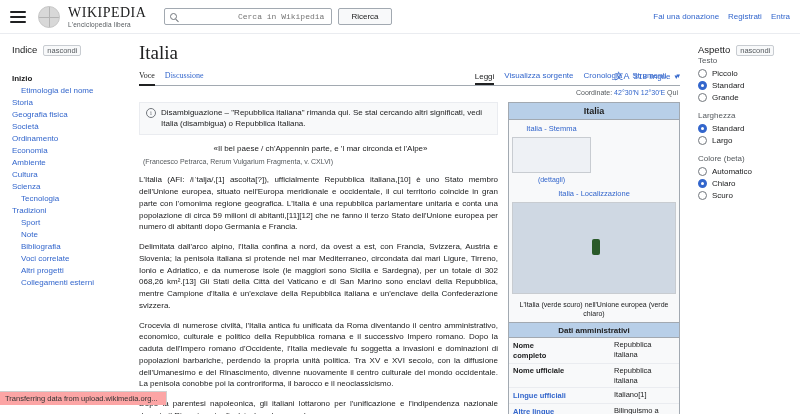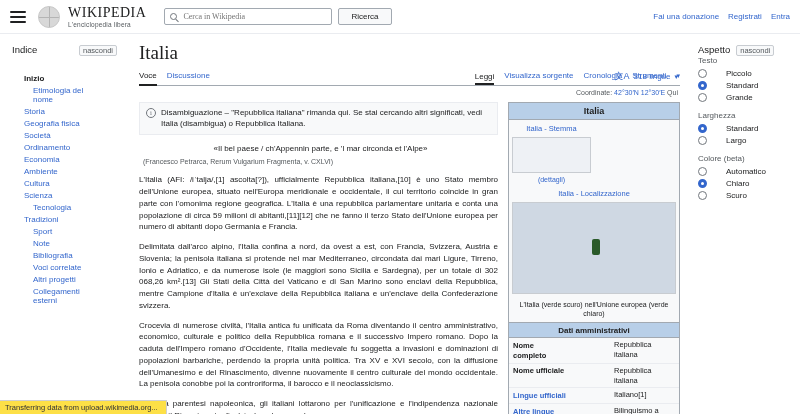--- a/index.html
+++ b/index.html
@@ -61,21 +61,21 @@
   .searchbox .mag {
     width: 7px; height: 7px; border: 1.2px solid #72777d; border-radius: 50%;
     margin-right: 4px; position: relative; flex: none;
   }
   .searchbox .mag:after {
     content:""; position:absolute; right:-3px; bottom:-2px; width:4px; height:1.2px;
     background:#72777d; transform: rotate(45deg);
   }
   .searchbox input {
     border: none; outline: none; font-size: 8px; color: #54595d;
-    width: 100%; font-family: Liberation Serif, serif; background: transparent;
+    width: 100%; font-family: Liberation Mono, monospace; background: transparent; text-align: right;
   }
   .searchbtn {
     margin-left: 6px; height: 17px; padding: 0 12px;
     border: 1px solid #a2a9b1; border-radius: 2px; background:#f8f9fa;
     font-size: 8px; color: #202122; display:flex; align-items:center; cursor:pointer;
   }
   .header-right {
     margin-left: auto; display:flex; align-items:center; gap:9px; font-size:8px;
   }
   .header-right a { color:#3366cc; }
@@ -88,28 +88,28 @@
   }
 
   
   .sidebar {
     width: 125px; flex: none;
     padding: 10px 8px 0 12px;
     font-size: 8px;
     border-right: 0;
   }
   .toc-head {
-    display: flex; align-items: baseline; gap: 6px; margin-bottom: 16px; justify-content: space-between;
+    display: flex; align-items: baseline; gap: 6px; margin-bottom: 16px;
   }
   .toc-head .toc-title { font-size: 9.5px; color:#202122; }
   .toc-head .toc-hide {
     font-size: 7.5px; color:#54595d; background:#f8f9fa;
     border:1px solid #c8ccd1; border-radius:2px; padding:0 3px; cursor:pointer;
   }
-  .toc ul { list-style:none; margin:12px; padding:0; }
+  .toc ul { list-style:none; margin:0; padding:0; }
   .toc li { padding: 1.5px 0; }
   .toc li a { color:#3366cc; }
   .toc li.lvl1 { padding-left: 0; }
   .toc li.lvl2 { padding-left: 9px; }
   .toc li.sel a { color:#202122; font-weight:bold; }
 
   
   .content {
     flex: 1 1 auto;
     padding: 8px 10px 0 14px;
@@ -123,21 +123,21 @@
   .lang-row {
     position:absolute; right: 12px; top: 36px;
     display:flex; align-items:center; gap:4px; font-size:8px; color:#3366cc;
   }
   .lang-icon { color:#3366cc; font-size:9px; }
   .tabs-row {
     display:flex; align-items:center;
     border-bottom:1px solid #a2a9b1;
     font-size:8px; padding-bottom:3px; margin-top: 6px;
   }
-  .tabs-left { display:flex; gap:10px; }
+  .tabs-left { display:flex; gap:10px;font-family:Liberation Serif, serif; }
   .tabs-right { margin-left:auto; display:flex; gap:10px; align-items:center; }
   .tab { color:#3366cc; cursor:pointer; padding-bottom:2px; }
   .tab.active { color:#202122; border-bottom:2px solid #202122; margin-bottom:-4px; }
   .caret { font-size:7px; color:#3366cc; }
 
   .coords {
     text-align:right; font-size:7px; color:#54595d; margin-top:3px; padding-right:2px;
   }
   .coords a { color:#3366cc; }
 
@@ -207,32 +207,32 @@
     font-size: 8px;
   }
   .ap-head { display:flex; align-items:baseline; gap:6px; }
   .ap-head .ap-title { font-size:9.5px; }
   .ap-head .ap-hide {
     font-size:7.5px; color:#54595d; background:#f8f9fa;
     border:1px solid #c8ccd1; border-radius:2px; padding:0 3px; cursor:pointer;
   }
   .ap-group { margin-bottom:9px; }
   .ap-label { color:#54595d; font-size:8px; margin-bottom:4px; }
-  .ap-opt { display:flex; align-items:center; gap:19px; margin:3px 0; }
+  .ap-opt { display:flex; align-items:center; gap:5px; margin:3px 0; }
   .radio {
     width:9px; height:9px; border-radius:50%; border:1px solid #72777d;
     background:#fff; flex:none; position:relative;
   }
   .radio.on { border:3px solid #3366cc; background:#fff; }
   .ap-opt span { font-size:8px; color:#202122; }
 
   
   .statusbar {
-    position:absolute; left:0; bottom:0;
-    background:#fde047; border-top:1px solid #d0d0d0; border-right:1px solid #d0d0d0;
+    position:absolute; left:0; bottom:9px;
+    background:#fca5a5; border-top:1px solid #d0d0d0; border-right:1px solid #d0d0d0;
     font-size:7.5px; color:#333; padding:2px 8px 2px 5px;
     max-width: 230px; white-space:nowrap; overflow:hidden; text-overflow:ellipsis;
   }
 </style>
 </head>
 <body>
 
 <div class="header">
   <div class="hamburger">
     <span></span>

